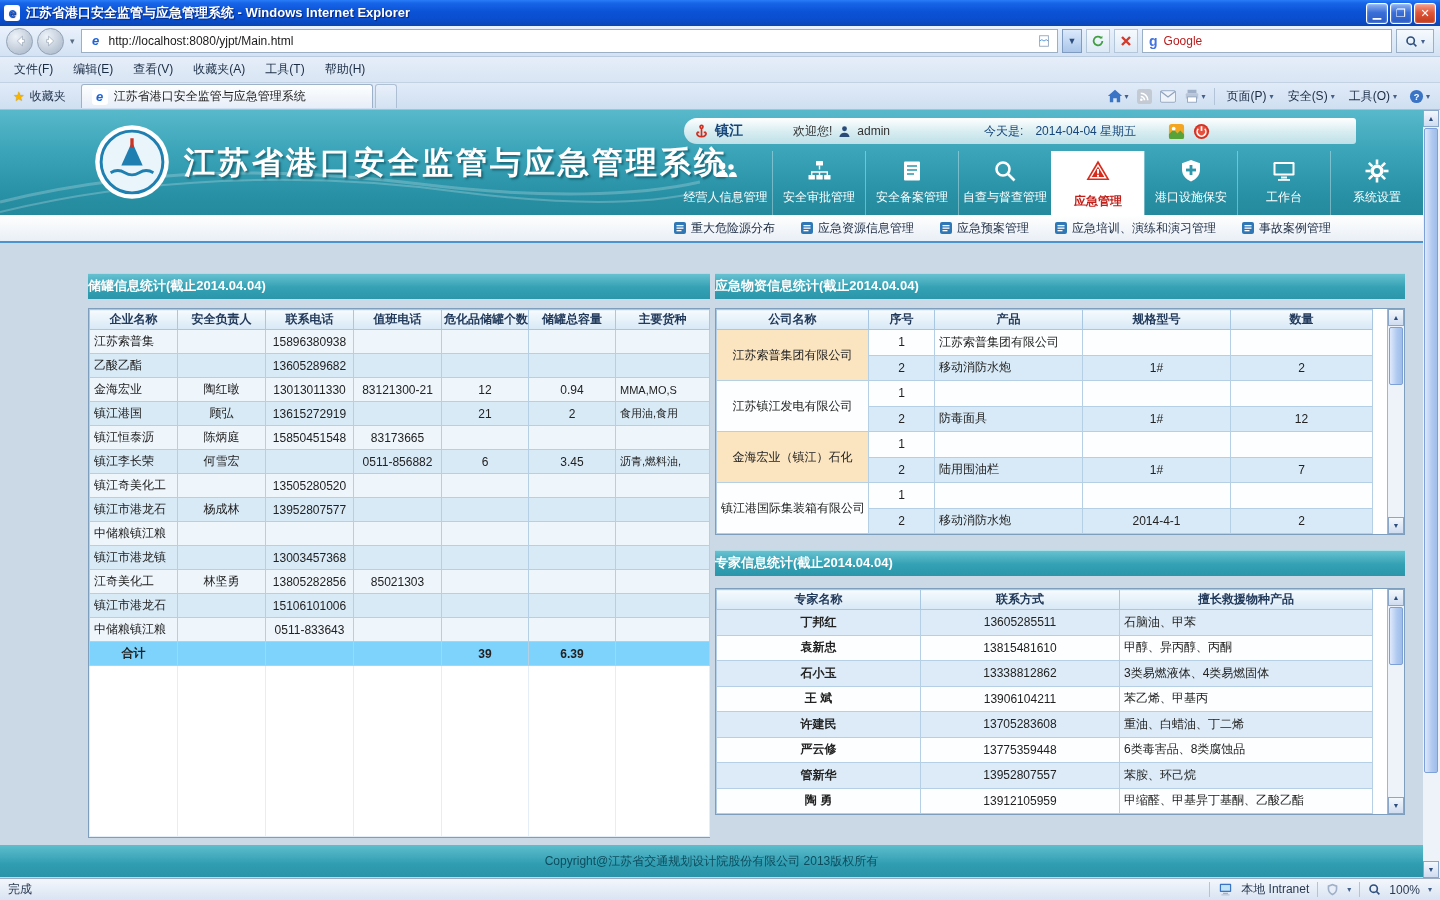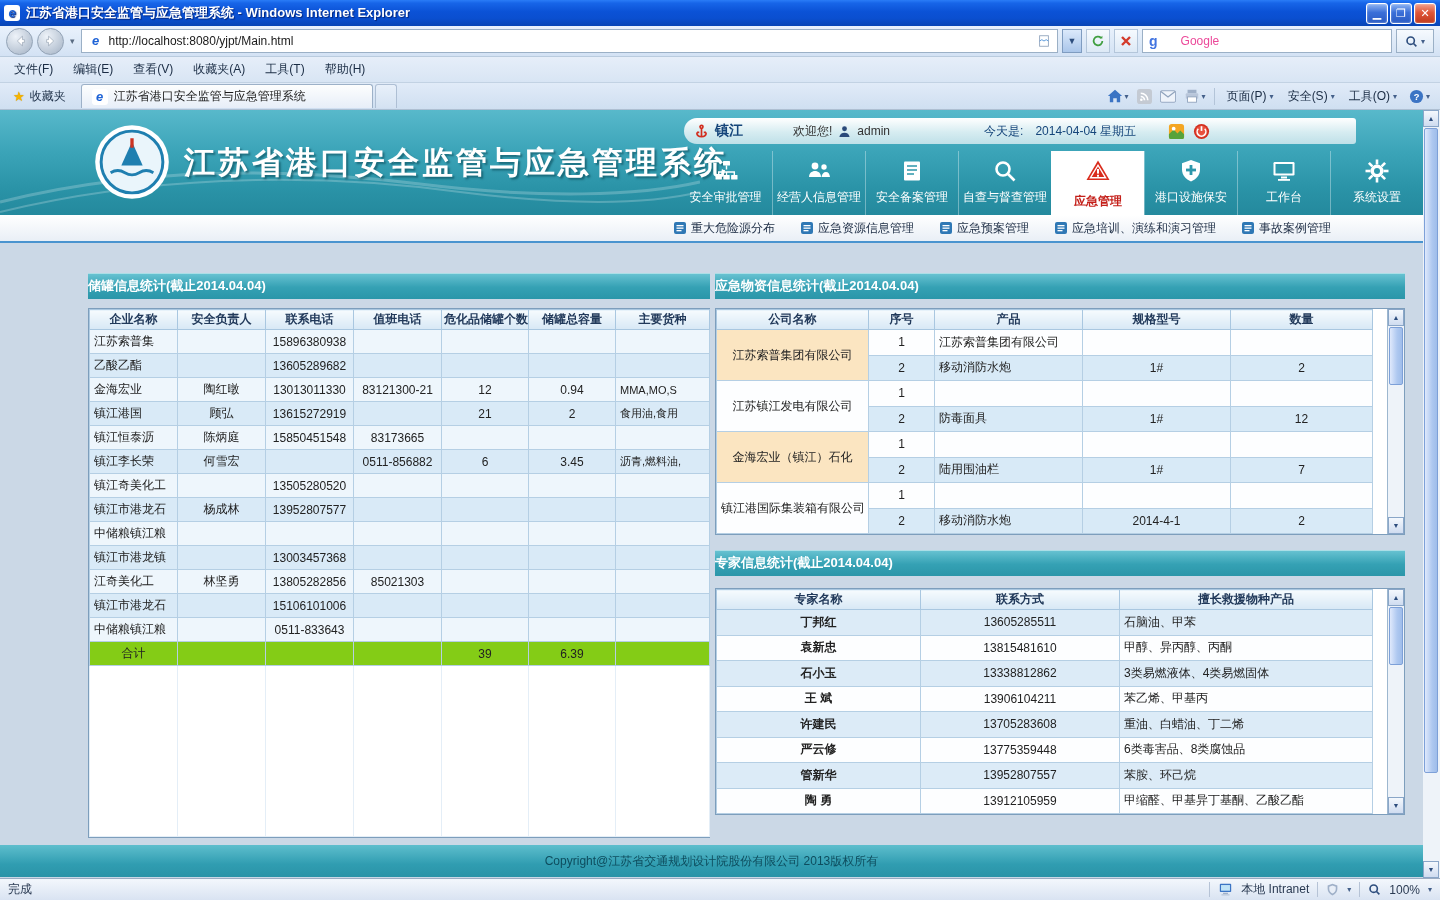--- a/index.html
+++ b/index.html
@@ -30,21 +30,21 @@
   .small-dd { color:#5a6c82; font-size:9px; padding:0 2px; }
   .addr-field { flex:1; height:24px; background:#fff; border:1px solid #9bb0c6; display:flex; align-items:center;
     gap:5px; padding:0 6px; color:#333; }
   .addr-field .url { flex:1; font-size:12px; color:#1a1a1a; white-space:nowrap; overflow:hidden; }
   .addr-dd { width:20px; height:24px; border:1px solid #7f9cc0; background:linear-gradient(180deg,#dbe9fb,#aac6ea);
     display:flex; align-items:center; justify-content:center; color:#2d4d7d; font-size:9px; }
   .mini-btn { width:24px; height:24px; border:1px solid #b4c6da; background:linear-gradient(180deg,#f6fafe,#dde9f6);
     display:flex; align-items:center; justify-content:center; }
   .search-field { width:250px; height:24px; background:#fff; border:1px solid #9bb0c6; display:flex; align-items:center;
     gap:6px; padding:0 6px; }
-  .search-field .ph { color:#ec4899;margin-left:17px; }
+  .search-field .ph { color:#b91c1c; }
   .g-logo { color:#4274e0; font-weight:bold; font-size:14px; }
   .search-btn { width:38px; height:24px; border:1px solid #9bb0c6; background:linear-gradient(180deg,#f6fafe,#dde9f6);
     display:flex; align-items:center; justify-content:center; gap:3px; color:#2d4d7d; }
 
   
   .menubar { position:absolute; top:57px; left:0; width:1440px; height:26px;
     background:linear-gradient(180deg,#e6eef9,#d8e5f4); border-bottom:1px solid #c2d2e3;
     display:flex; align-items:center; padding:0 4px; }
   .menu-item { padding:19px 10px; color:#1a2c44; }
 
@@ -112,21 +112,21 @@
 
   
   #tank-wrap { height:530px; }
   #tank-table { width:620px; }
   #tank-table tbody tr { height:24px; }
   #tank-table tbody tr.alt td { background:#d9eaf7; }
   #tank-table tbody tr td { background:#eef6fc; }
   #tank-table tbody tr.alt td { background:#d9eaf7; }
   #tank-table .c0 { text-align:left; }
   #tank-table .c6 { text-align:left; font-size:11px; }
-  #tank-table .total-row td { font-weight:normal; background:#84cc16; }
+  #tank-table .total-row td { font-weight:bold; background:#7dd3fc; }
   #tank-table .total-row .c0 { text-align:center; }
   #tank-table tr.filler { height:auto; }
   #tank-table tr.filler td { background:#fff; border-color:#e4eef7; border-top:1px solid #b5cfe4; }
 
   
   #supplies-wrap { height:227px; }
   #supplies-table { width:656px; }
   #supplies-table tbody tr { height:25px; }
   #supplies-table td.company { text-align:center; background:#fdfeff; }
   #supplies-table td.company.hl { background:#fbe5c1; }
@@ -345,39 +345,39 @@
                 <rect x="8.1" y="3.4" width="1.8" height="5" fill="#fff"></rect>
               </svg>
           </span>
         </span>
       </div>
 
       <nav class="mainnav" id="mainnav">
           <div class="nav-item">
             <span class="nav-icon">
               <svg width="26" height="26" viewBox="0 0 26 26" fill="#fff">
+                <circle cx="9" cy="8" r="3.4"></circle>
+                <path d="M3 19c0-3.7 2.7-6 6-6s6 2.3 6 6z"></path>
+                <circle cx="18" cy="9" r="2.7"></circle>
+                <path d="M15.5 19c.4-3 2-5 4.5-5 2.2 0 3.7 1.9 4 5z"></path>
+              </svg>
+            </span>
+            <span class="nav-label">经营人信息管理</span>
+          </div>
+          <div class="nav-item">
+            <span class="nav-icon">
+              <svg width="26" height="26" viewBox="0 0 26 26" fill="#fff">
                 <rect x="10" y="3" width="7" height="4.6" rx=".5"></rect>
                 <rect x="2.5" y="17" width="6.4" height="4.6" rx=".5"></rect>
                 <rect x="10.3" y="17" width="6.4" height="4.6" rx=".5"></rect>
                 <rect x="18.1" y="17" width="6.4" height="4.6" rx=".5"></rect>
                 <path d="M13.5 7.6v4M5.7 17v-3h15.6v3M13.5 14v3" stroke="#fff" stroke-width="1.4" fill="none"></path>
               </svg>
             </span>
             <span class="nav-label">安全审批管理</span>
-          </div>
-          <div class="nav-item">
-            <span class="nav-icon">
-              <svg width="26" height="26" viewBox="0 0 26 26" fill="#fff">
-                <circle cx="9" cy="8" r="3.4"></circle>
-                <path d="M3 19c0-3.7 2.7-6 6-6s6 2.3 6 6z"></path>
-                <circle cx="18" cy="9" r="2.7"></circle>
-                <path d="M15.5 19c.4-3 2-5 4.5-5 2.2 0 3.7 1.9 4 5z"></path>
-              </svg>
-            </span>
-            <span class="nav-label">经营人信息管理</span>
           </div>
           <div class="nav-item">
             <span class="nav-icon">
               <svg width="26" height="26" viewBox="0 0 26 26">
                 <rect x="5" y="3.5" width="16" height="19" rx="1" fill="#fff"></rect>
                 <g stroke="#2e97ab" stroke-width="1.6">
                   <path d="M8 8h10M8 12h10M8 16h7"></path>
                 </g>
               </svg>
             </span>

